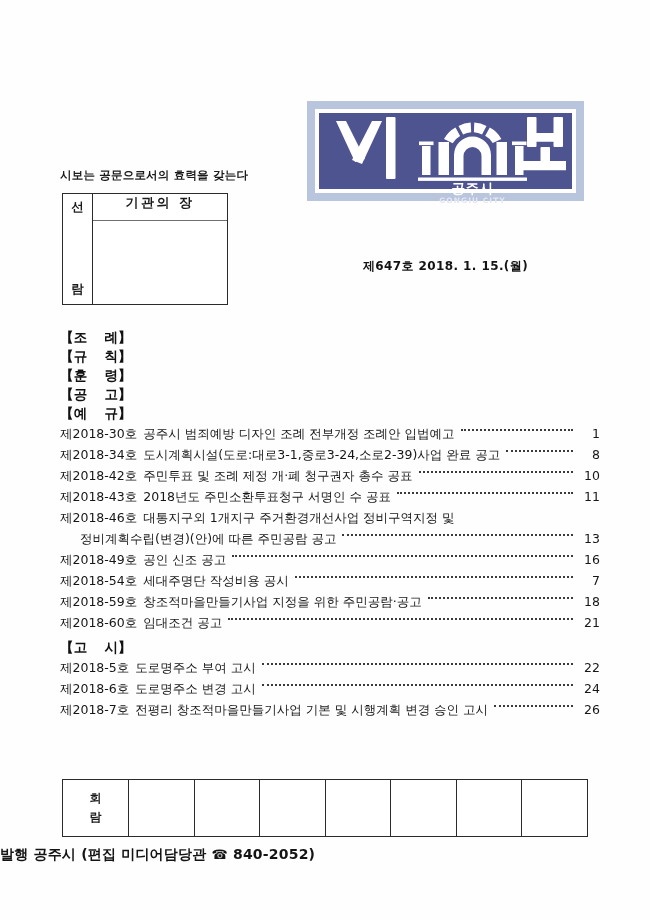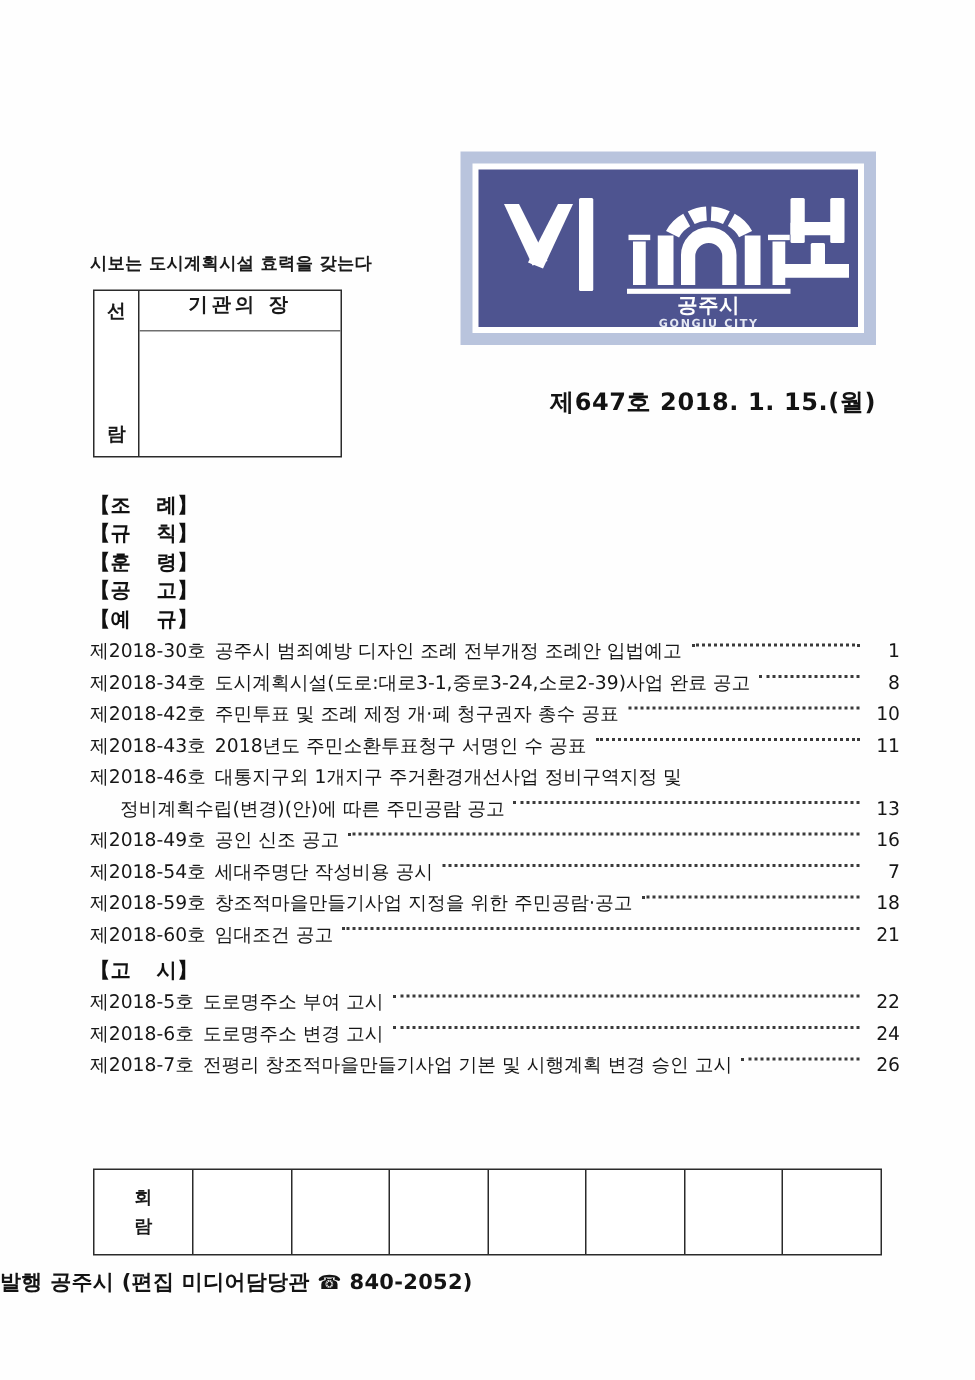--- a/index.html
+++ b/index.html
@@ -106,21 +106,21 @@
   .approval-sign {
     flex: 1;
   }
 
   
   .logo-outer {
     position: absolute;
     left: 307px;
     top: 101px;
     width: 277px;
-    height: 129px;
+    height: 100px;
     background: #b9c4dd;
     box-sizing: border-box;
     padding: 8px;
   }
   .logo-white {
     width: 100%;
     height: 100%;
     background: #ffffff;
     box-sizing: border-box;
     padding: 4px;
@@ -136,22 +136,22 @@
     justify-content: center;
   }
   .logo-panel svg { display: block; }
 
   
   .issue-line {
     position: absolute;
     left: 307px;
     top: 258px;
     width: 277px;
-    text-align: right;
-    font-size: 16px;
+    text-align: center;
+    font-size: 12px;
     font-weight: bold;
     color: #131313;
     letter-spacing: 0.4px;
     white-space: nowrap;
   }
 
   
   .contents {
     position: absolute;
     left: 60px;
@@ -257,21 +257,21 @@
   .phone-glyph { font-size: 13px; }
 </style>
 </head>
 <body>
 
 <div class="page">
 
   <div class="masthead">
 
 
-    <div class="masthead-note">시보는 도시계획시설 효력을 갖는다</div>
+    <div class="masthead-note">시보는 공문으로서의 효력을 갖는다</div>
 
     <div class="approval-box">
       <div class="approval-left">
         <span>선</span>
         <span>람</span>
       </div>
       <div class="approval-right">
         <div class="approval-head">
           <span>기관의 장</span>
         </div>

